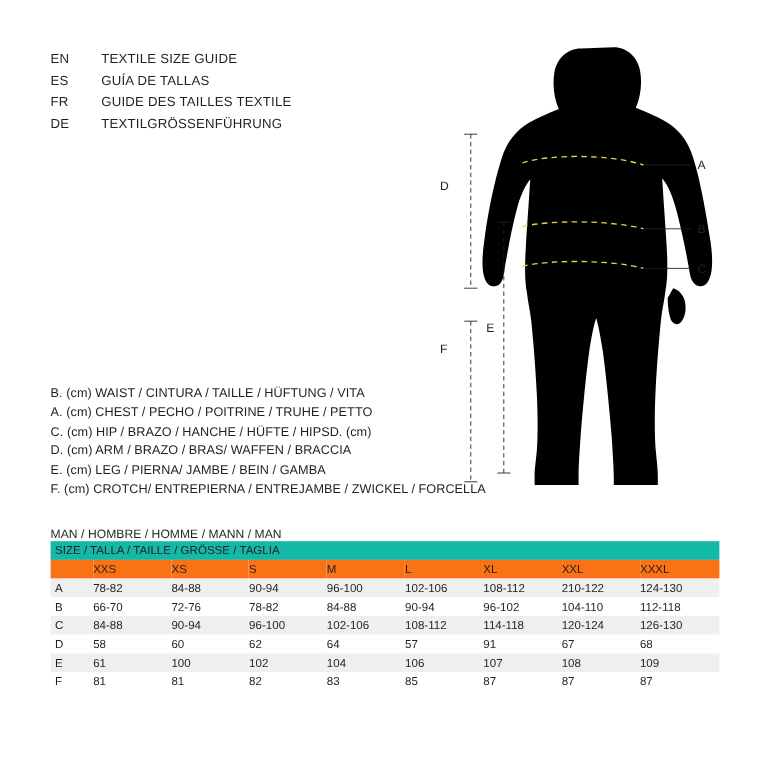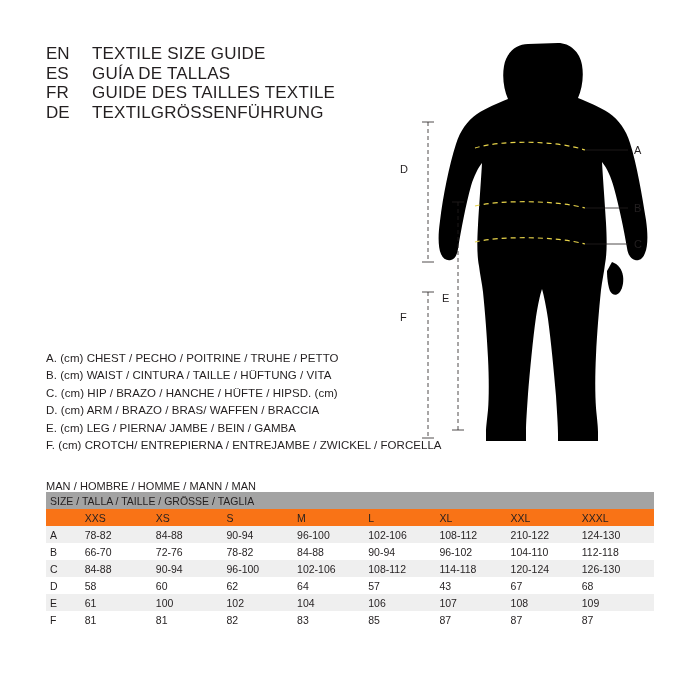--- a/index.html
+++ b/index.html
@@ -19,21 +19,21 @@
     position: relative;
     width: 700px;
     height: 700px;
   }
 
   
   .lang-block {
     position: absolute;
     left: 46px;
     top: 44px;
-    font-size: 17px;
+    font-size: 12px;
     line-height: 19.5px;
   }
   .lang-row {
     display: flex;
     white-space: nowrap;
   }
   .lang-code {
     width: 46px;
     flex: 0 0 46px;
   }
@@ -82,21 +82,21 @@
     font-size: 10.5px;
     color: #231f20;
   }
   table.sizes td, table.sizes th {
     padding: 0;
     height: 17px;
     text-align: left;
     font-weight: normal;
   }
   .row-head td {
-    background: #a3a3a3;
+    background: #14b8a6;
     font-size: 10.5px;
     height: 18px;
   }
   .row-cols td {
     background: #f97316;
     height: 18px;
   }
   .row-odd td { background: #efefef; }
   .row-even td { background: #ffffff; }
   .c-label { width: 40px; padding-left: 4px !important; }
@@ -121,22 +121,22 @@
       <span class="lang-code">FR</span>
       <span class="lang-text">GUIDE DES TAILLES TEXTILE</span>
     </div>
     <div class="lang-row">
       <span class="lang-code">DE</span>
       <span class="lang-text">TEXTILGRÖSSENFÜHRUNG</span>
     </div>
   </div>
 
   <div class="legend">
+    <div>B. (cm) WAIST / CINTURA / TAILLE / HÜFTUNG / VITA</div>
     <div>A. (cm) CHEST / PECHO / POITRINE / TRUHE / PETTO</div>
-    <div>B. (cm) WAIST / CINTURA / TAILLE / HÜFTUNG / VITA</div>
     <div>C. (cm) HIP / BRAZO / HANCHE / HÜFTE / HIPSD. (cm)</div>
     <div>D. (cm) ARM / BRAZO / BRAS/ WAFFEN / BRACCIA</div>
     <div>E. (cm) LEG / PIERNA/ JAMBE / BEIN / GAMBA</div>
     <div>F. (cm) CROTCH/ ENTREPIERNA / ENTREJAMBE / ZWICKEL / FORCELLA</div>
   </div>
 
   <div class="legend-note">MAN / HOMBRE / HOMME / MANN / MAN</div>
 
   <div class="figure">
     <svg width="290" height="420" viewBox="0 0 290 420" xmlns="http://www.w3.org/2000/svg">
@@ -287,21 +287,21 @@
           <td>126-130</td>
         </tr>
 
         <tr class="row-even">
           <td class="c-label">D</td>
           <td>58</td>
           <td>60</td>
           <td>62</td>
           <td>64</td>
           <td>57</td>
-          <td>43</td>
+          <td>91</td>
           <td>67</td>
           <td>68</td>
         </tr>
 
         <tr class="row-odd">
           <td class="c-label">E</td>
           <td>61</td>
           <td>100</td>
           <td>102</td>
           <td>104</td>

